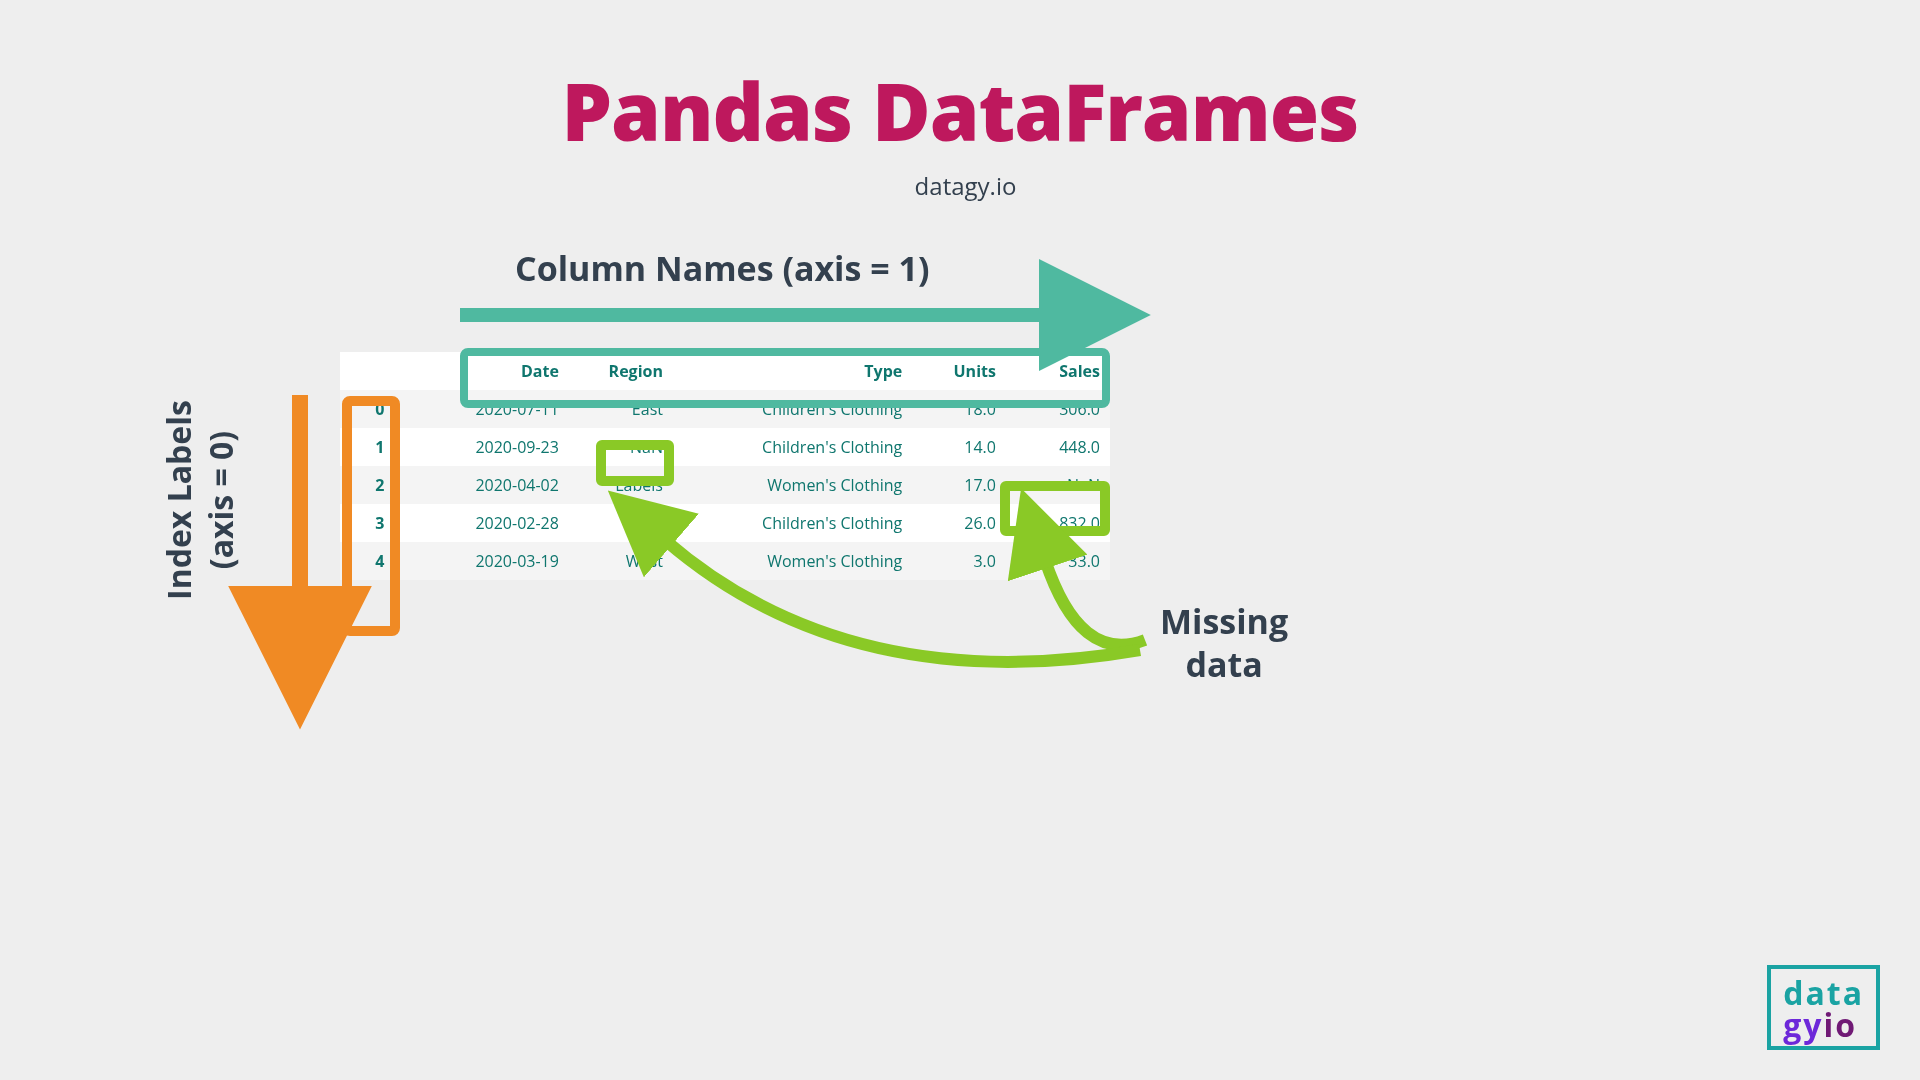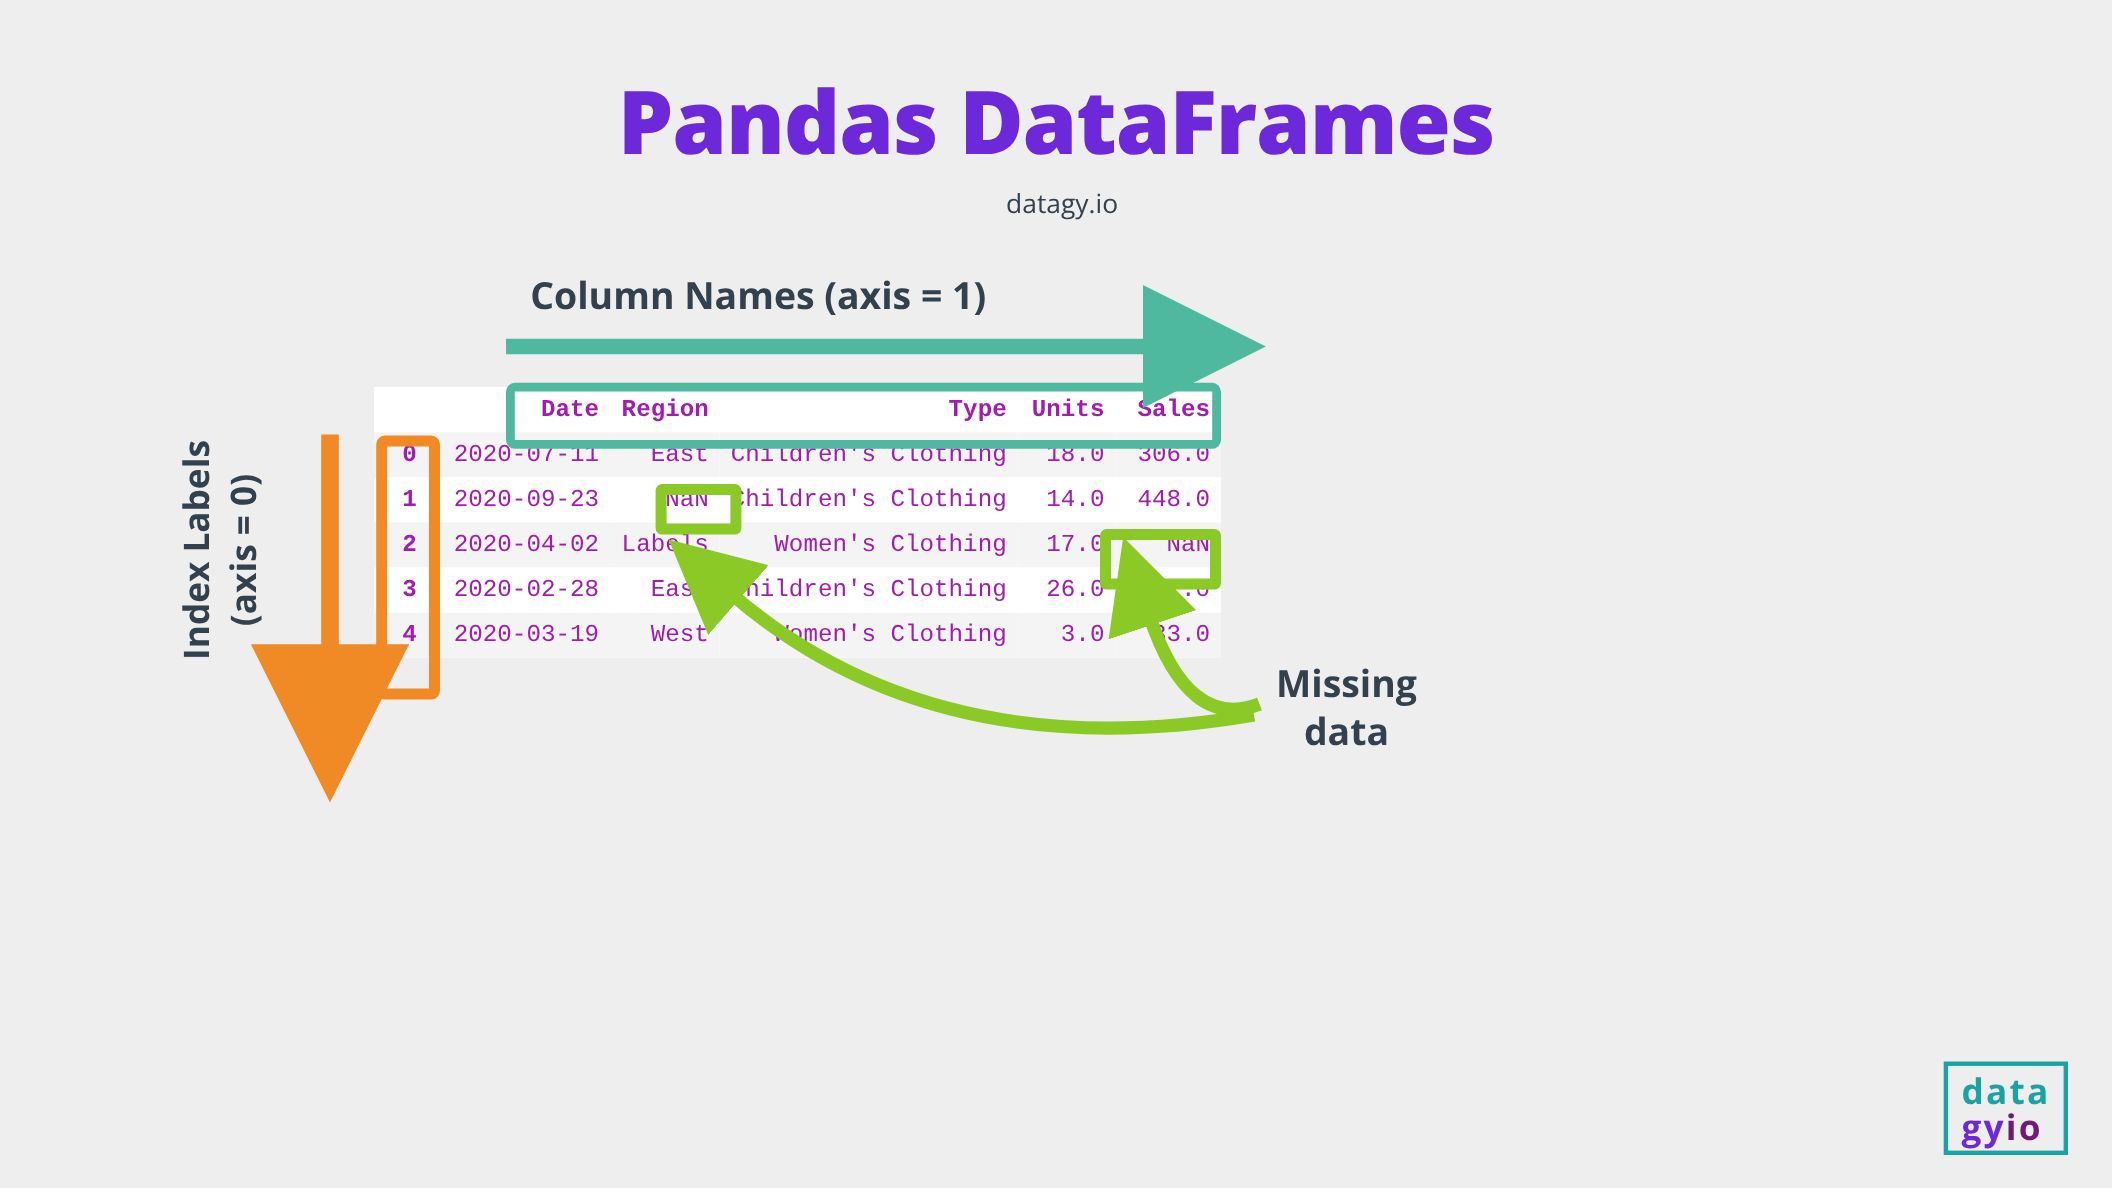--- a/index.html
+++ b/index.html
@@ -8,35 +8,35 @@
     height: 1080px;
     background: #eeeeee;
     font-family: "Segoe UI", "Open Sans", Arial, sans-serif;
     position: relative;
     overflow: hidden;
   }
   .title {
     text-align: center;
     font-size: 80px;
     font-weight: 800;
-    color: #6d28d9;
+    color: #be185d;
     margin-top: 55px;
     letter-spacing: -1px;
   }
   .subtitle {
     text-align: center;
     font-size: 24px;
     color: #33404e;
     margin-top: 5px;
     padding-left: 11px;
   }
   .col-label {
     position: absolute;
     top: 245px;
-    left: 482px;
+    left: 515px;
     font-size: 34px;
     font-weight: 700;
     color: #33404e;
   }
   .row-label {
     position: absolute;
     top: 500px;
     left: 200px;
     transform: translate(-50%,-50%) rotate(-90deg);
     font-size: 32px;
@@ -62,23 +62,22 @@
   .table-wrap {
     position: absolute;
     top: 352px;
     left: 340px;
     width: 770px;
     background: #fff;
   }
   table {
     width: 100%;
     border-collapse: collapse;
-    font-size: 22px;
-    color: #a21caf;
-    font-family: Liberation Mono, monospace;
+    font-size: 16px;
+    color: #0f766e;
   }
   th, td {
     padding: 8px 10px;
     text-align: right;
     white-space: nowrap;
   }
   th { font-weight: 700; background:#fff; }
   tbody tr:nth-child(odd) td { background: #f4f4f4; }
   tbody tr:nth-child(even) td { background: #fff; }
   td.idx, th.idx { font-weight:700; padding-left:18px; padding-right:18px; background:#fff; }

